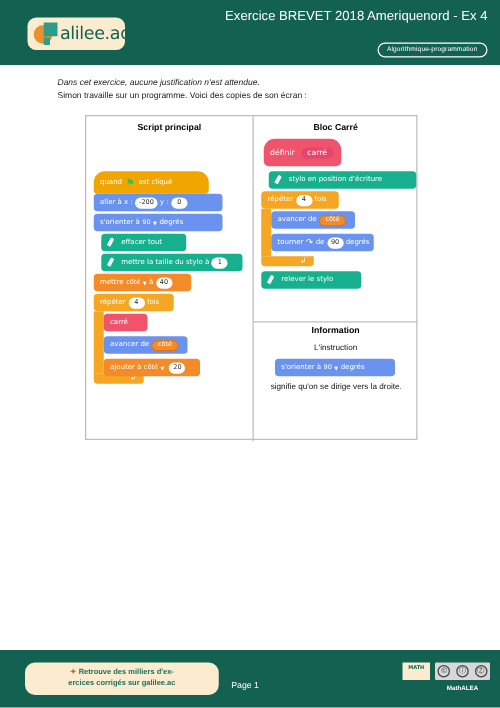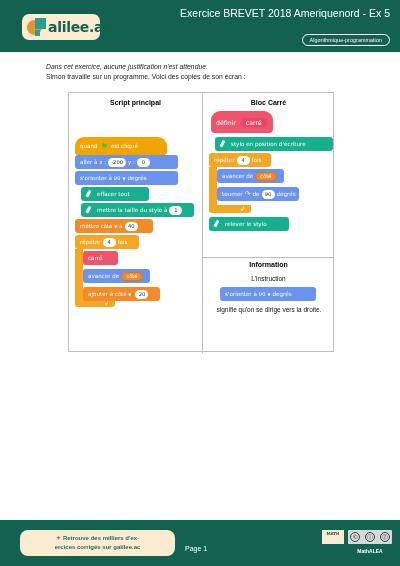--- a/index.html
+++ b/index.html
@@ -39,21 +39,21 @@
     position: absolute; left: 8px; top: 0px;
     width: 11px; height: 11px;
     background: #2a9d8f;
   }
   .logo-sq2 {
     position: absolute; left: 8px; top: 12px;
     width: 5px; height: 6px;
     background: #2a9d8f;
   }
   .logo-text {
-    font-size: 14px; color: #136150; font-weight: 700;
+    font-size: 14px; color: #136150; font-weight: 400;
     letter-spacing: -0.3px; margin-left: 1px;
     font-family: "DejaVu Sans", sans-serif;
   }
   .header-title {
     position: absolute; right: 10px; top: 7px;
     width: 250px;
     text-align: right;
     color: #ffffff;
     font-size: 10.5px;
     line-height: 13px;
@@ -259,21 +259,21 @@
 
 <div class="header">
   <div class="logo-pill">
     <span class="logo-mark">
       <span class="logo-c"></span>
         <span class="logo-sq"></span>
         <span class="logo-sq2"></span>
     </span>
     <span class="logo-text">alilee.ac</span>
   </div>
-  <div class="header-title">Exercice BREVET 2018 Ameriquenord - Ex 5</div>
+  <div class="header-title">Exercice BREVET 2018 Ameriquenord - Ex 4</div>
   <div class="header-badge">Algorithmique-programmation</div>
 </div>
 
 <div class="intro">
   <div class="l1">Dans cet exercice, aucune justification n'est attendue.</div>
   <div>Simon travaille sur un programme. Voici des copies de son écran :</div>
 </div>
 
 <div class="panel">
   <div class="panel-col-sep"></div>

